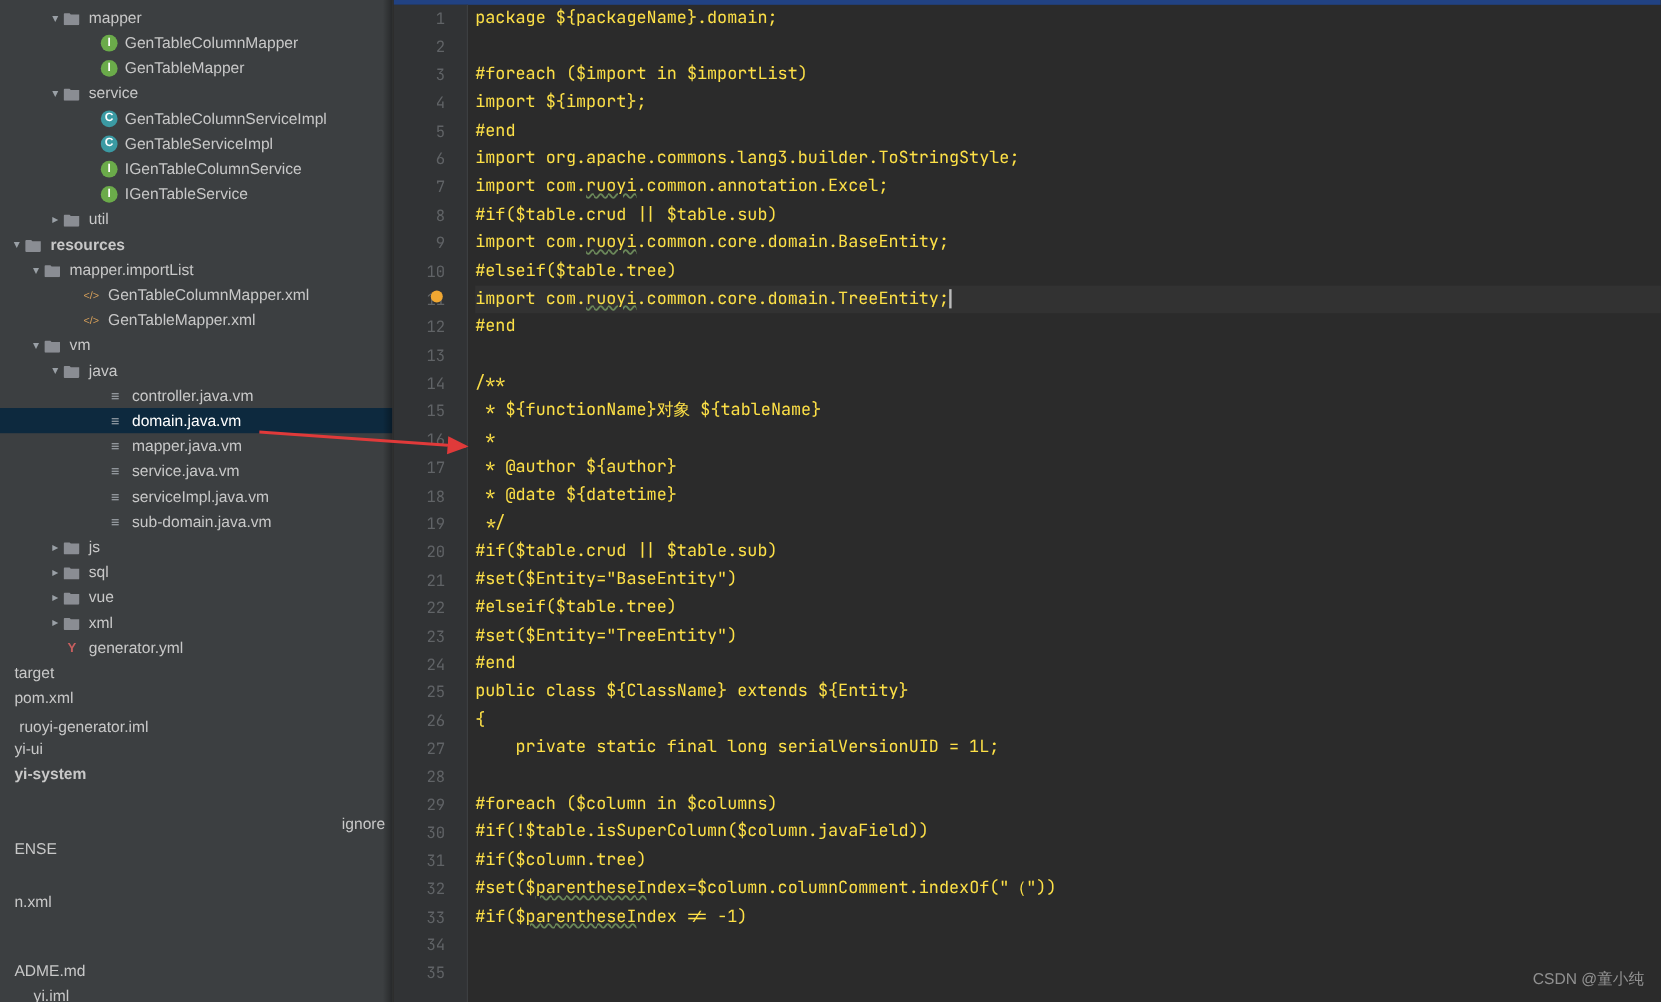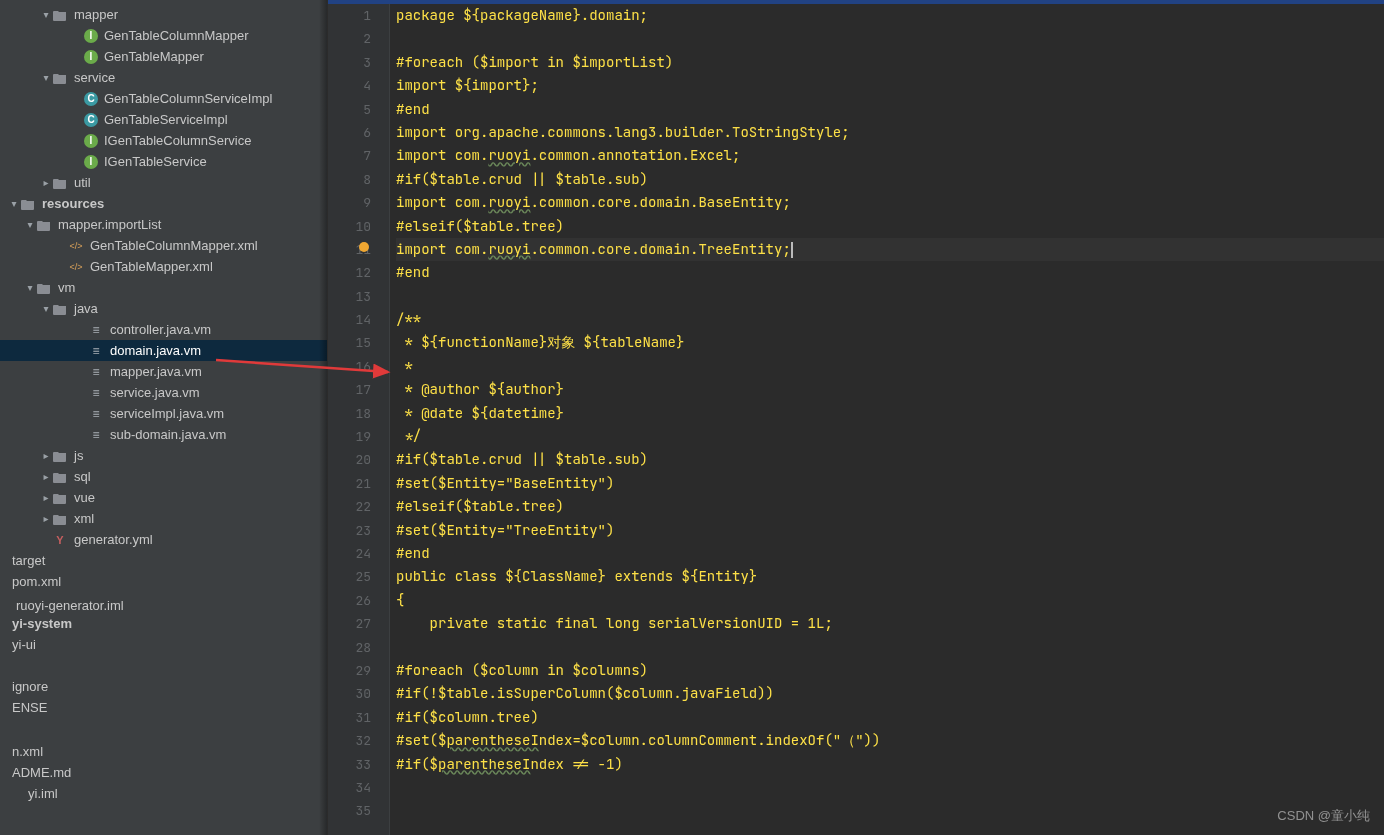--- a/index.html
+++ b/index.html
@@ -370,42 +370,42 @@
           <span class="node-label">target</span>
         </div>
         <div class="tree-node" style="padding-left: 0px;">
           <span class="chev"></span>
           <span class="node-label">pom.xml</span>
         </div>
         <div class="tree-node" style="padding-left: 4px; align-items: flex-end;">
           <span class="chev"></span>
           <span class="node-label">ruoyi-generator.iml</span>
         </div>
+        <div class="tree-node" style="padding-left: 0px;">
+          <span class="chev"></span>
+          <span class="node-label">yi-ui</span>
+        </div>
         <div class="tree-node bold" style="padding-left: 0px;">
           <span class="chev"></span>
           <span class="node-label">yi-system</span>
         </div>
+        <div class="tree-node" style="padding-left: 0px;">&nbsp;</div>
+        <div class="tree-node" style="padding-left: 0px; justify-content: flex-end;">
+          <span class="chev"></span>
+          <span class="node-label">ignore</span>
+        </div>
         <div class="tree-node" style="padding-left: 0px;">
           <span class="chev"></span>
-          <span class="node-label">yi-ui</span>
-        </div>
-        <div class="tree-node" style="padding-left: 0px;">&nbsp;</div>
-        <div class="tree-node" style="padding-left: 0px;">
-          <span class="chev"></span>
-          <span class="node-label">ignore</span>
-        </div>
-        <div class="tree-node" style="padding-left: 0px;">
-          <span class="chev"></span>
           <span class="node-label">ENSE</span>
         </div>
         <div class="tree-node" style="padding-left: 0px; margin-top: 23px;">
           <span class="chev"></span>
           <span class="node-label">n.xml</span>
         </div>
-        <div class="tree-node" style="padding-left: 0px;">
+        <div class="tree-node" style="padding-left: 0px; margin-top: 36px;">
           <span class="chev"></span>
           <span class="node-label">ADME.md</span>
         </div>
         <div class="tree-node" style="padding-left: 16px;">
           <span class="chev"></span>
           <span class="node-label">yi.iml</span>
         </div>
       </div>
   </div>
 

